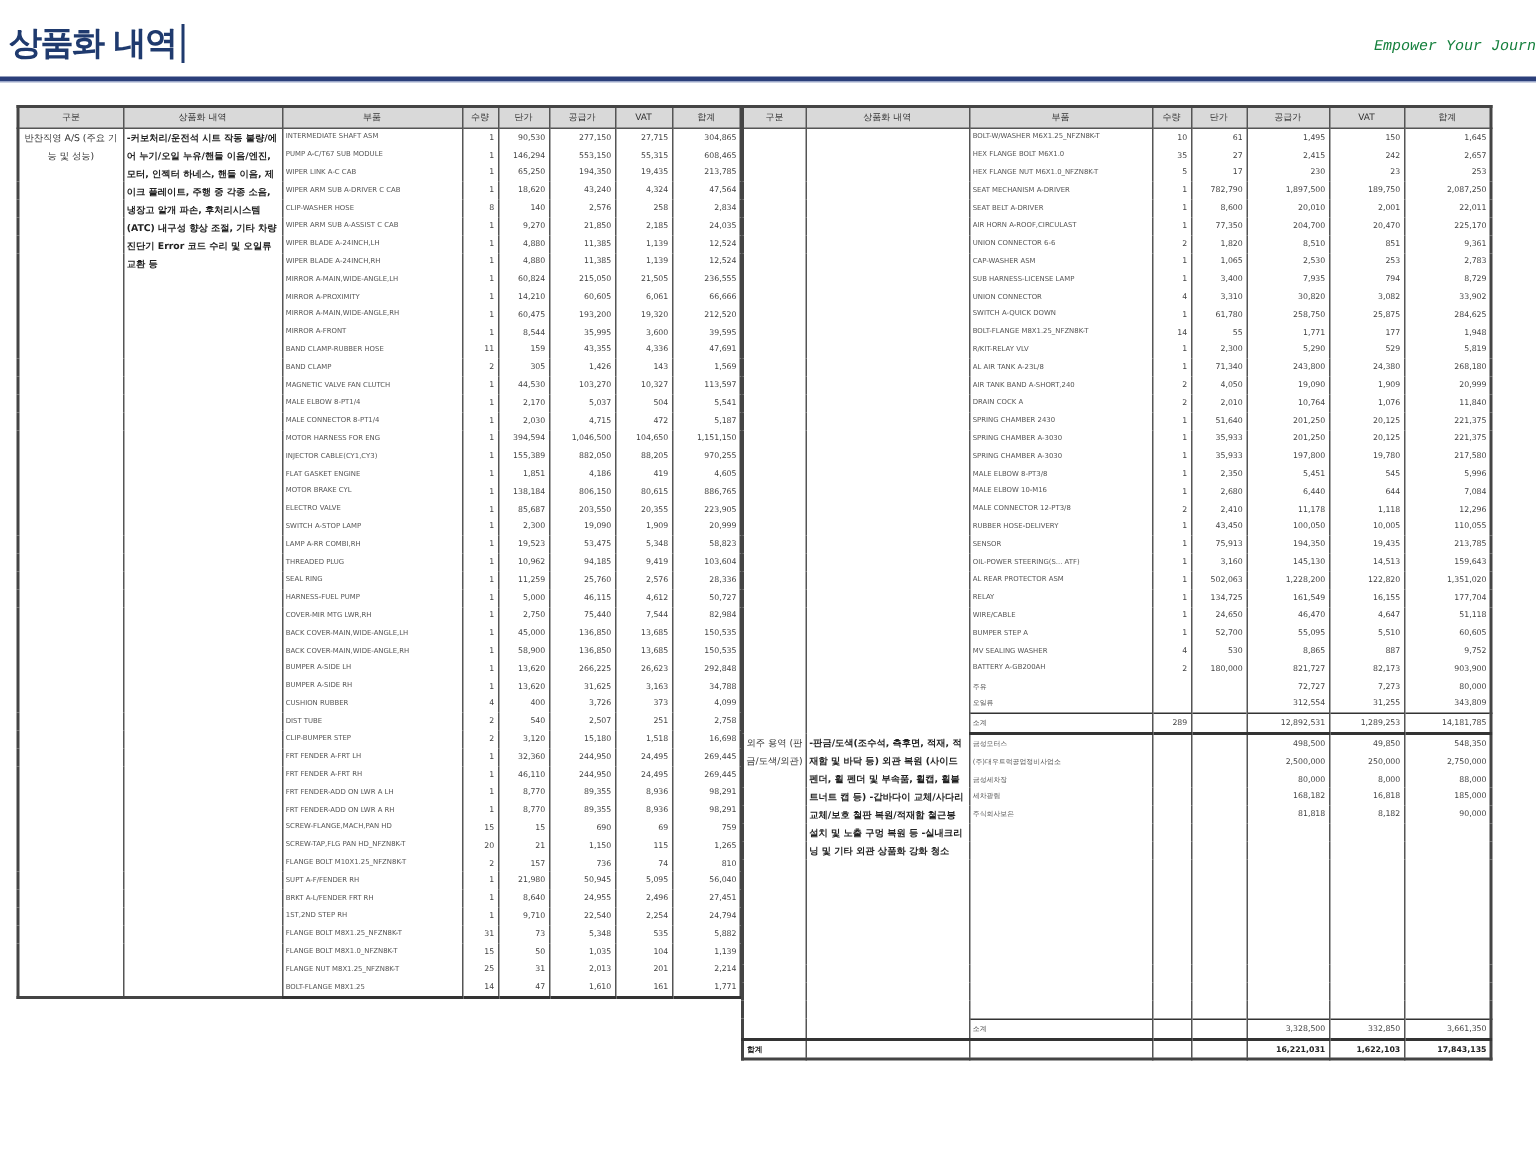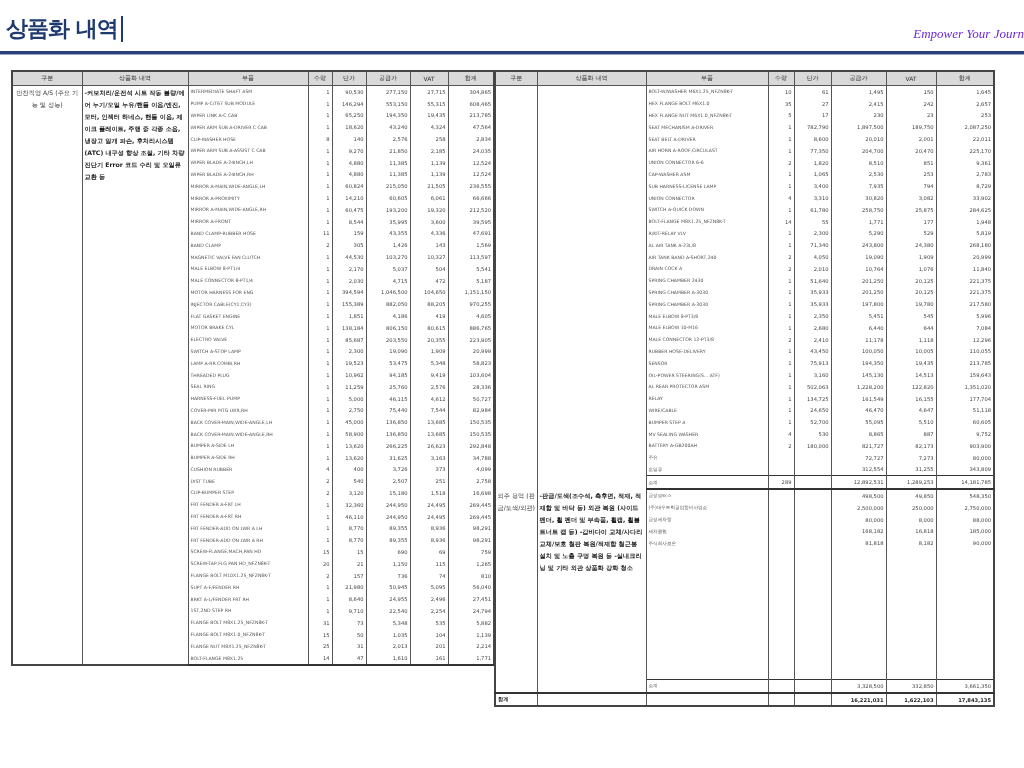--- a/index.html
+++ b/index.html
@@ -1,19 +1,19 @@
 <!DOCTYPE html>
 <html><head>
 <meta charset="utf-8">
 <style>
   html, body { margin:0; padding:0; background:#ffffff; }
   body { width:1024px; height:768px; overflow:hidden; position:relative; font-family:"DejaVu Sans", sans-serif; color:#222; }
   .page-title { position:absolute; left:6px; top:14px; font-size:22px; font-weight:bold; color:#1f3a6e; letter-spacing:-1px; }
   .title-bar { position:absolute; left:121px; top:16px; width:2px; height:26px; background:#1f3a6e; }
-  .slogan { position:absolute; right:0; top:26px; font-size:13px; font-style:italic; color:#6d28d9; font-family:Liberation Serif, serif; white-space:nowrap; }
+  .slogan { position:absolute; right:0; top:26px; font-size:10px; font-style:italic; color:#15803d; font-family:Liberation Mono, monospace; white-space:nowrap; }
   .rule { position:absolute; left:0; top:51px; width:1024px; height:3px; background:#2b3f7a; }
   .rule2 { position:absolute; left:0; top:54px; width:1024px; height:1px; background:#9aa6c8; }
 
   .tbl-wrap { position:absolute; top:70px; }
   .tbl-left { left:11px; width:482px; }
   .tbl-right { left:494px; width:499px; }
   table { border-collapse:collapse; width:100%; table-layout:fixed; font-size:5.2px; }
   th { background:#d9d9d9; font-weight:normal; height:11px; border:1px solid #555; font-size:6px; color:#333; }
   td { border-left:1px solid #555; border-right:1px solid #555; height:11.8px; padding:0 2px; white-space:nowrap; overflow:hidden; color:#444; }
   td.num { text-align:right; }

